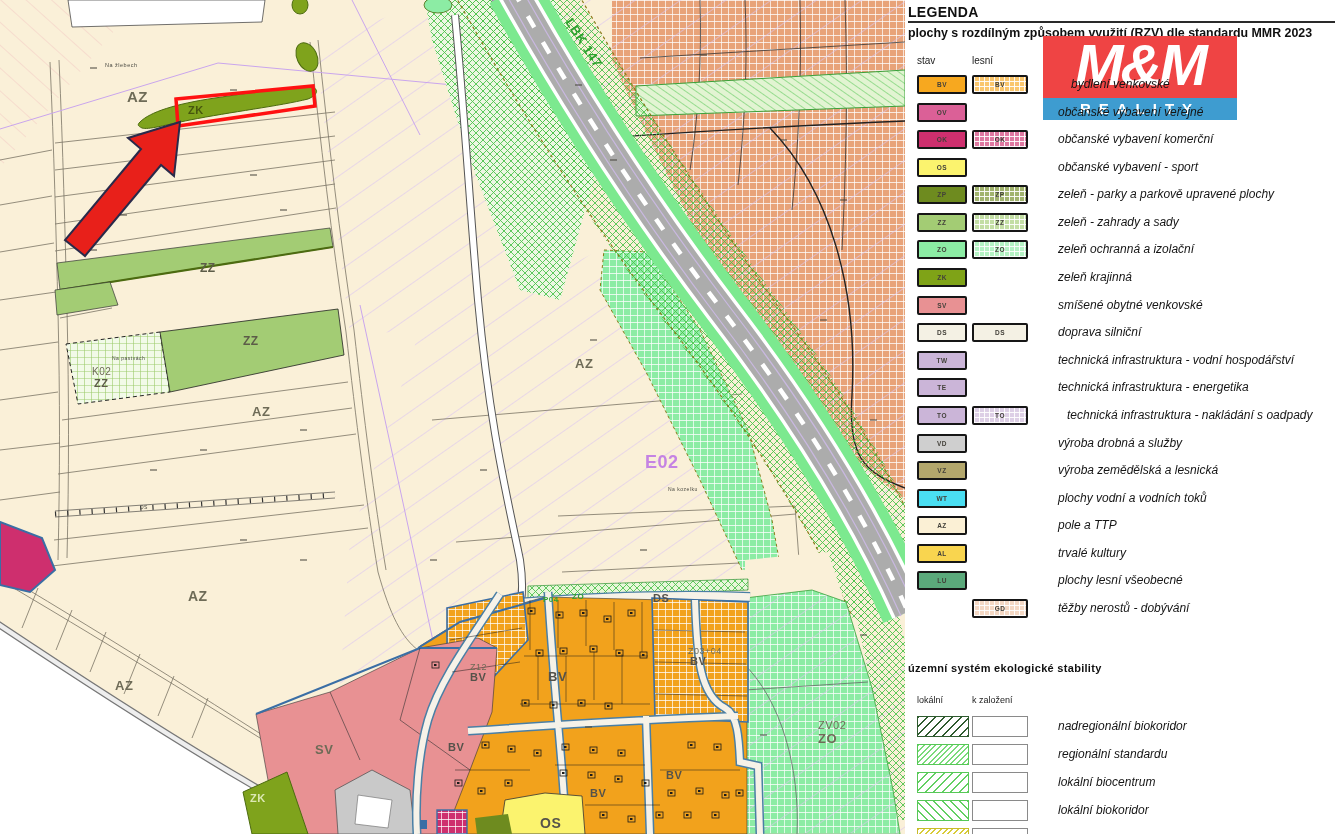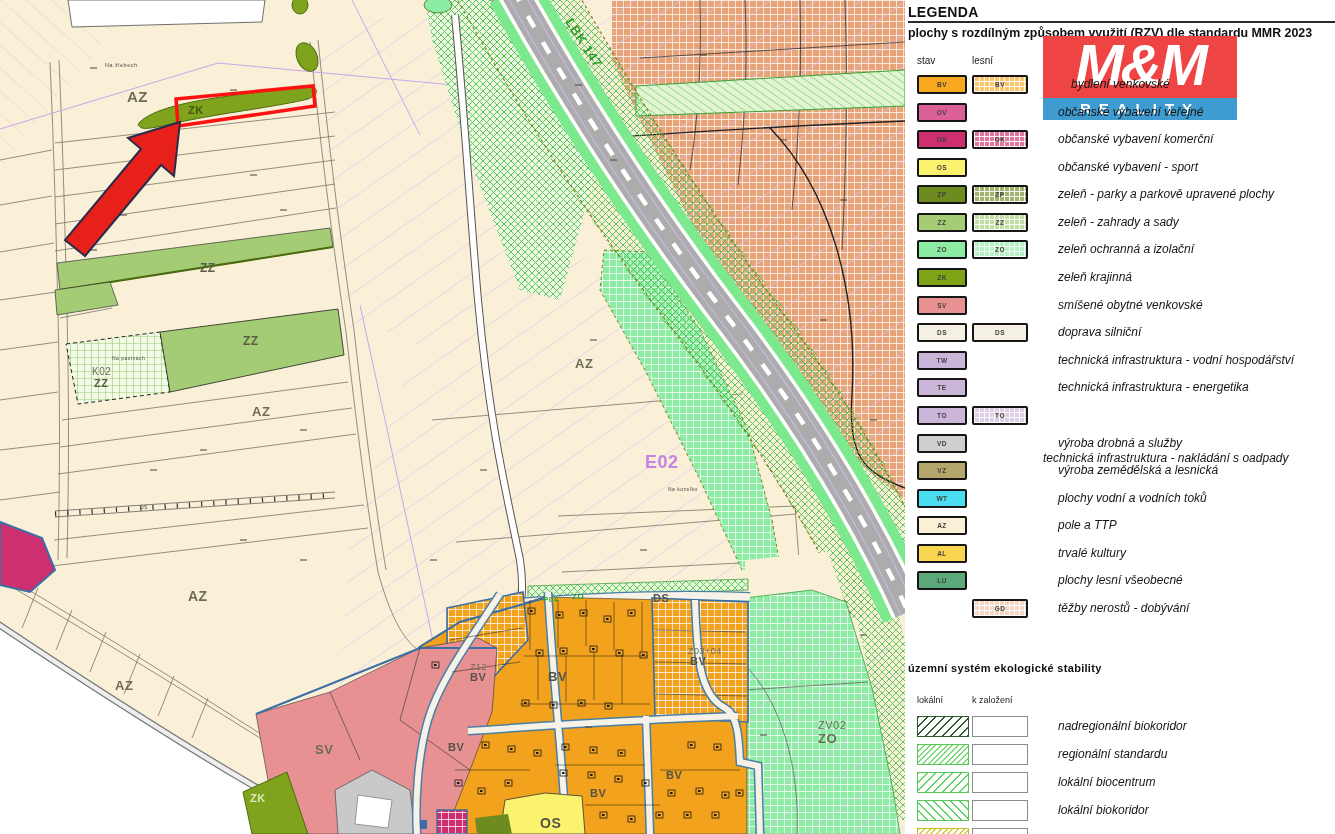--- a/index.html
+++ b/index.html
@@ -380,21 +380,21 @@
         <div class="lg-label" style="left: 153px; top: 297.64px;">smíšené obytné venkovské</div>
         <div class="lg-box" style="left: 12px; top: 323.22px; width: 50px; background-color: rgb(244, 241, 228);">DS</div>
         <div class="lg-box" style="left: 67px; top: 323.22px; width: 56px; background-color: rgb(244, 241, 228);">DS</div>
         <div class="lg-label" style="left: 153px; top: 325.22px;">doprava silniční</div>
         <div class="lg-box" style="left: 12px; top: 350.8px; width: 50px; background-color: rgb(203, 181, 216);">TW</div>
         <div class="lg-label" style="left: 153px; top: 352.8px;">technická infrastruktura - vodní hospodářství</div>
         <div class="lg-box" style="left: 12px; top: 378.38px; width: 50px; background-color: rgb(203, 181, 216);">TE</div>
         <div class="lg-label" style="left: 153px; top: 380.38px;">technická infrastruktura - energetika</div>
         <div class="lg-box" style="left: 12px; top: 405.96px; width: 50px; background-color: rgb(203, 181, 216);">TO</div>
         <div class="lg-box" style="left: 67px; top: 405.96px; width: 56px; background-color: rgb(203, 181, 216); background-image: linear-gradient(rgba(255, 255, 255, 0.35), rgba(255, 255, 255, 0.35)), repeating-linear-gradient(0deg, rgba(255, 255, 255, 0.9) 0px, rgba(255, 255, 255, 0.9) 1.4px, transparent 1.4px, transparent 5px), repeating-linear-gradient(90deg, rgba(255, 255, 255, 0.9) 0px, rgba(255, 255, 255, 0.9) 1.4px, transparent 1.4px, transparent 5px);">TO</div>
-        <div class="lg-label" style="left: 138px; top: 407.96px; margin-top: 43px;">technická infrastruktura - nakládání s oadpady</div>
+        <div class="lg-label" style="left: 162px; top: 407.96px;">technická infrastruktura - nakládání s oadpady</div>
         <div class="lg-box" style="left: 12px; top: 433.54px; width: 50px; background-color: rgb(207, 207, 207);">VD</div>
         <div class="lg-label" style="left: 153px; top: 435.54px;">výroba drobná a služby</div>
         <div class="lg-box" style="left: 12px; top: 461.12px; width: 50px; background-color: rgb(179, 167, 108);">VZ</div>
         <div class="lg-label" style="left: 153px; top: 463.12px;">výroba zemědělská a lesnická</div>
         <div class="lg-box" style="left: 12px; top: 488.7px; width: 50px; background-color: rgb(74, 222, 242);">WT</div>
         <div class="lg-label" style="left: 153px; top: 490.7px;">plochy vodní a vodních toků</div>
         <div class="lg-box" style="left: 12px; top: 516.28px; width: 50px; background-color: rgb(251, 240, 213);">AZ</div>
         <div class="lg-label" style="left: 153px; top: 518.28px;">pole a TTP</div>
         <div class="lg-box" style="left: 12px; top: 543.86px; width: 50px; background-color: rgb(249, 213, 79);">AL</div>
         <div class="lg-label" style="left: 153px; top: 545.86px;">trvalé kultury</div>

